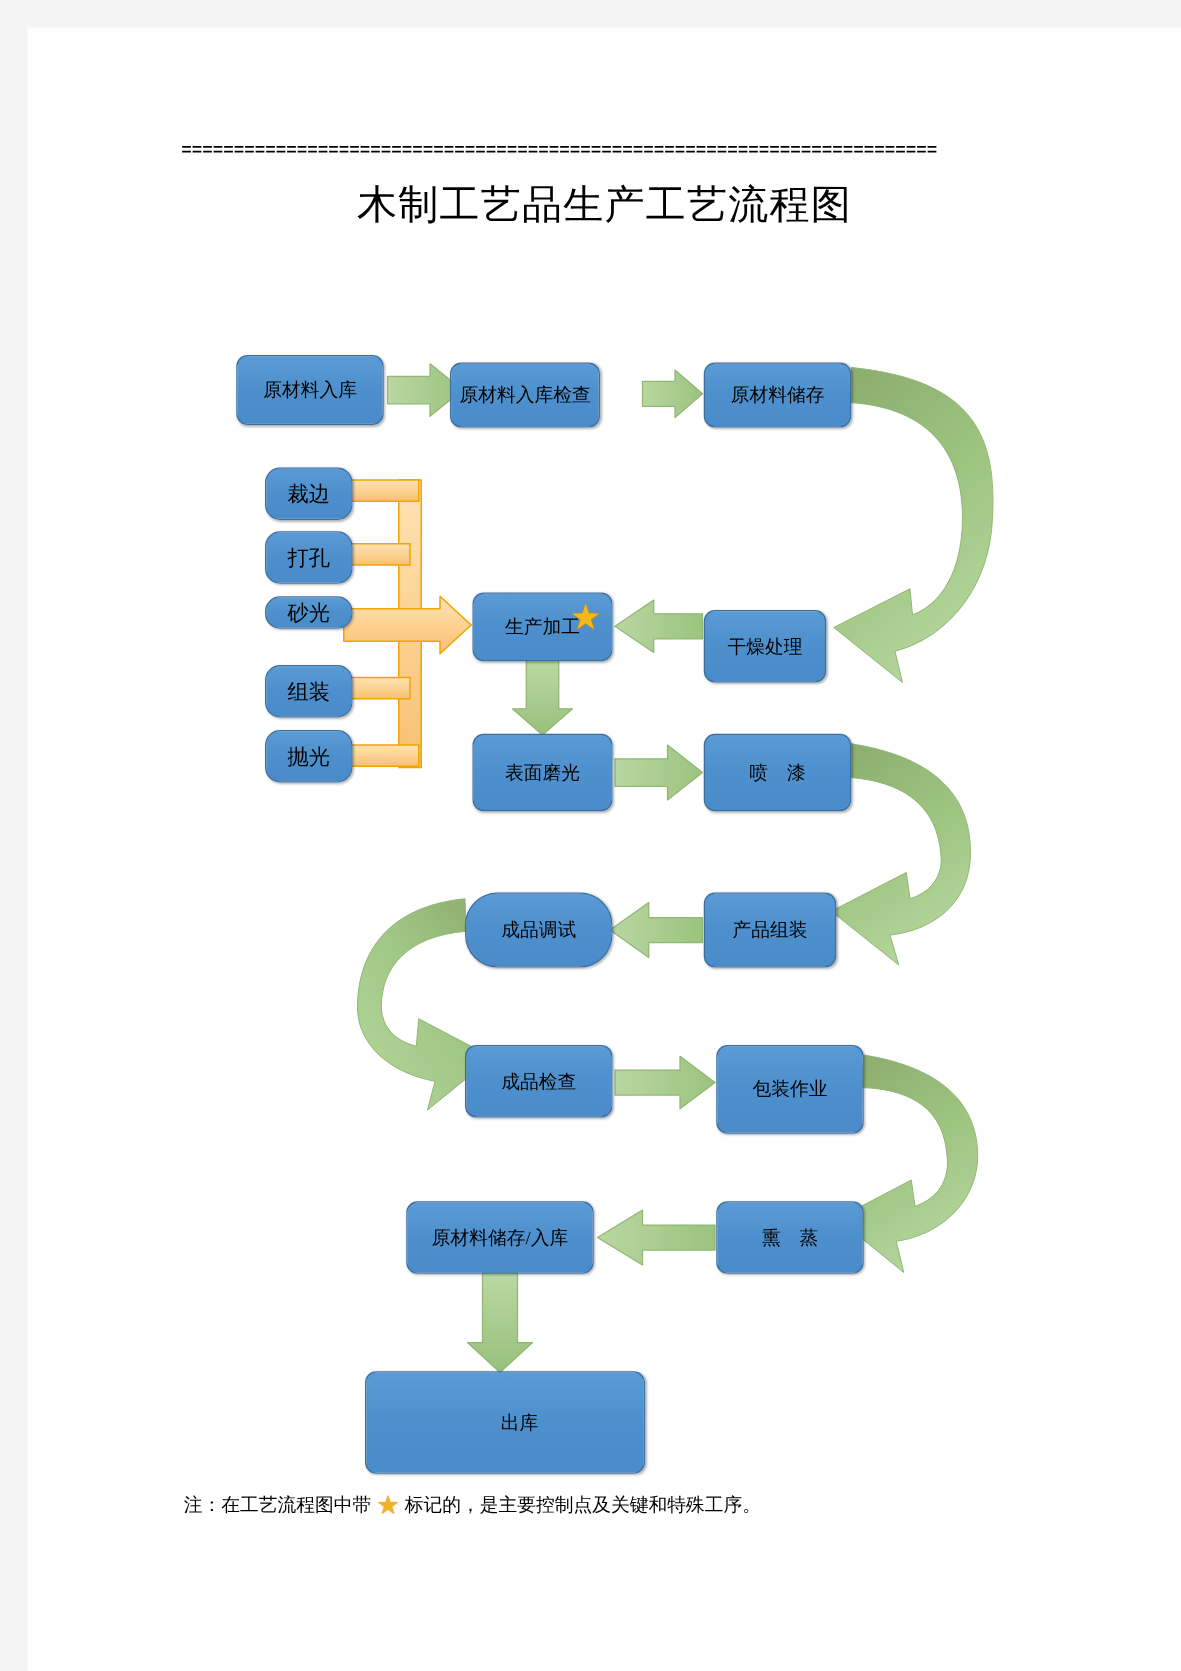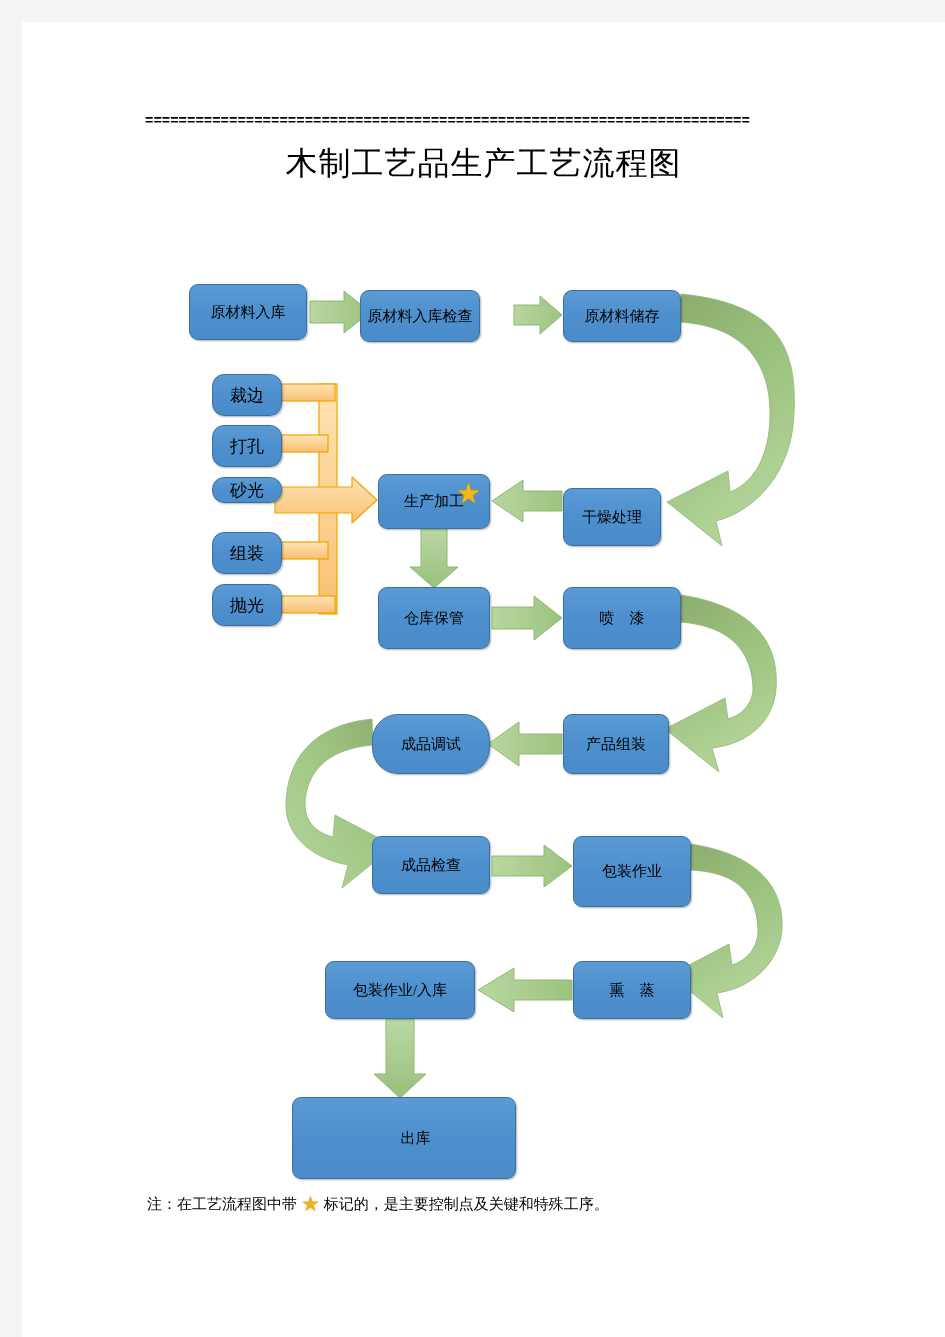--- a/index.html
+++ b/index.html
@@ -225,35 +225,35 @@
 
   <div class="node" style="left:338px; top:268px; width:120px; height:52px;">原材料入库检查</div>
 
   <div class="node" style="left:541px; top:268px; width:118px; height:52px;">原材料储存</div>
 
   <div class="node" style="left:541px; top:450px; width:98px; height:58px;margin-top:16px;">干燥处理</div>
 
   <div class="node" style="left:356px; top:452px; width:112px; height:55px;">生产加工</div>
   <div class="star-badge" style="left:434px; top:458px;">★</div>
 
-  <div class="node" style="left:356px; top:565px; width:112px; height:62px;">仓库保管</div>
+  <div class="node" style="left:356px; top:565px; width:112px; height:62px;">表面磨光</div>
 
   <div class="node" style="left:541px; top:565px; width:118px; height:62px;">喷　漆</div>
 
   <div class="node" style="left:541px; top:692px; width:106px; height:60px;">产品组装</div>
 
   <div class="node" style="left:350px; top:692px; width:118px; height:60px;border-radius:26px;">成品调试</div>
 
   <div class="node" style="left:350px; top:814px; width:118px; height:58px;">成品检查</div>
 
   <div class="node" style="left:551px; top:814px; width:118px; height:71px;font-family:Liberation Mono, monospace;">包装作业</div>
 
   <div class="node" style="left:551px; top:939px; width:118px; height:58px;">熏　蒸</div>
 
-  <div class="node" style="left:303px; top:939px; width:150px; height:58px;">包装作业/入库</div>
+  <div class="node" style="left:303px; top:939px; width:150px; height:58px;">原材料储存/入库</div>
 
   <div class="node" style="left:270px; top:1075px; width:224px; height:82px;padding-left:23px;">出库</div>
 
   <div class="node small" style="left:190px; top:352px; width:70px; height:42px;">裁边</div>
 
   <div class="node small" style="left:190px; top:403px; width:70px; height:42px;">打孔</div>
 
   <div class="node small" style="left:190px; top:455px; width:70px; height:26px;">砂光</div>
 
   <div class="node small" style="left:190px; top:510px; width:70px; height:42px;">组装</div>

